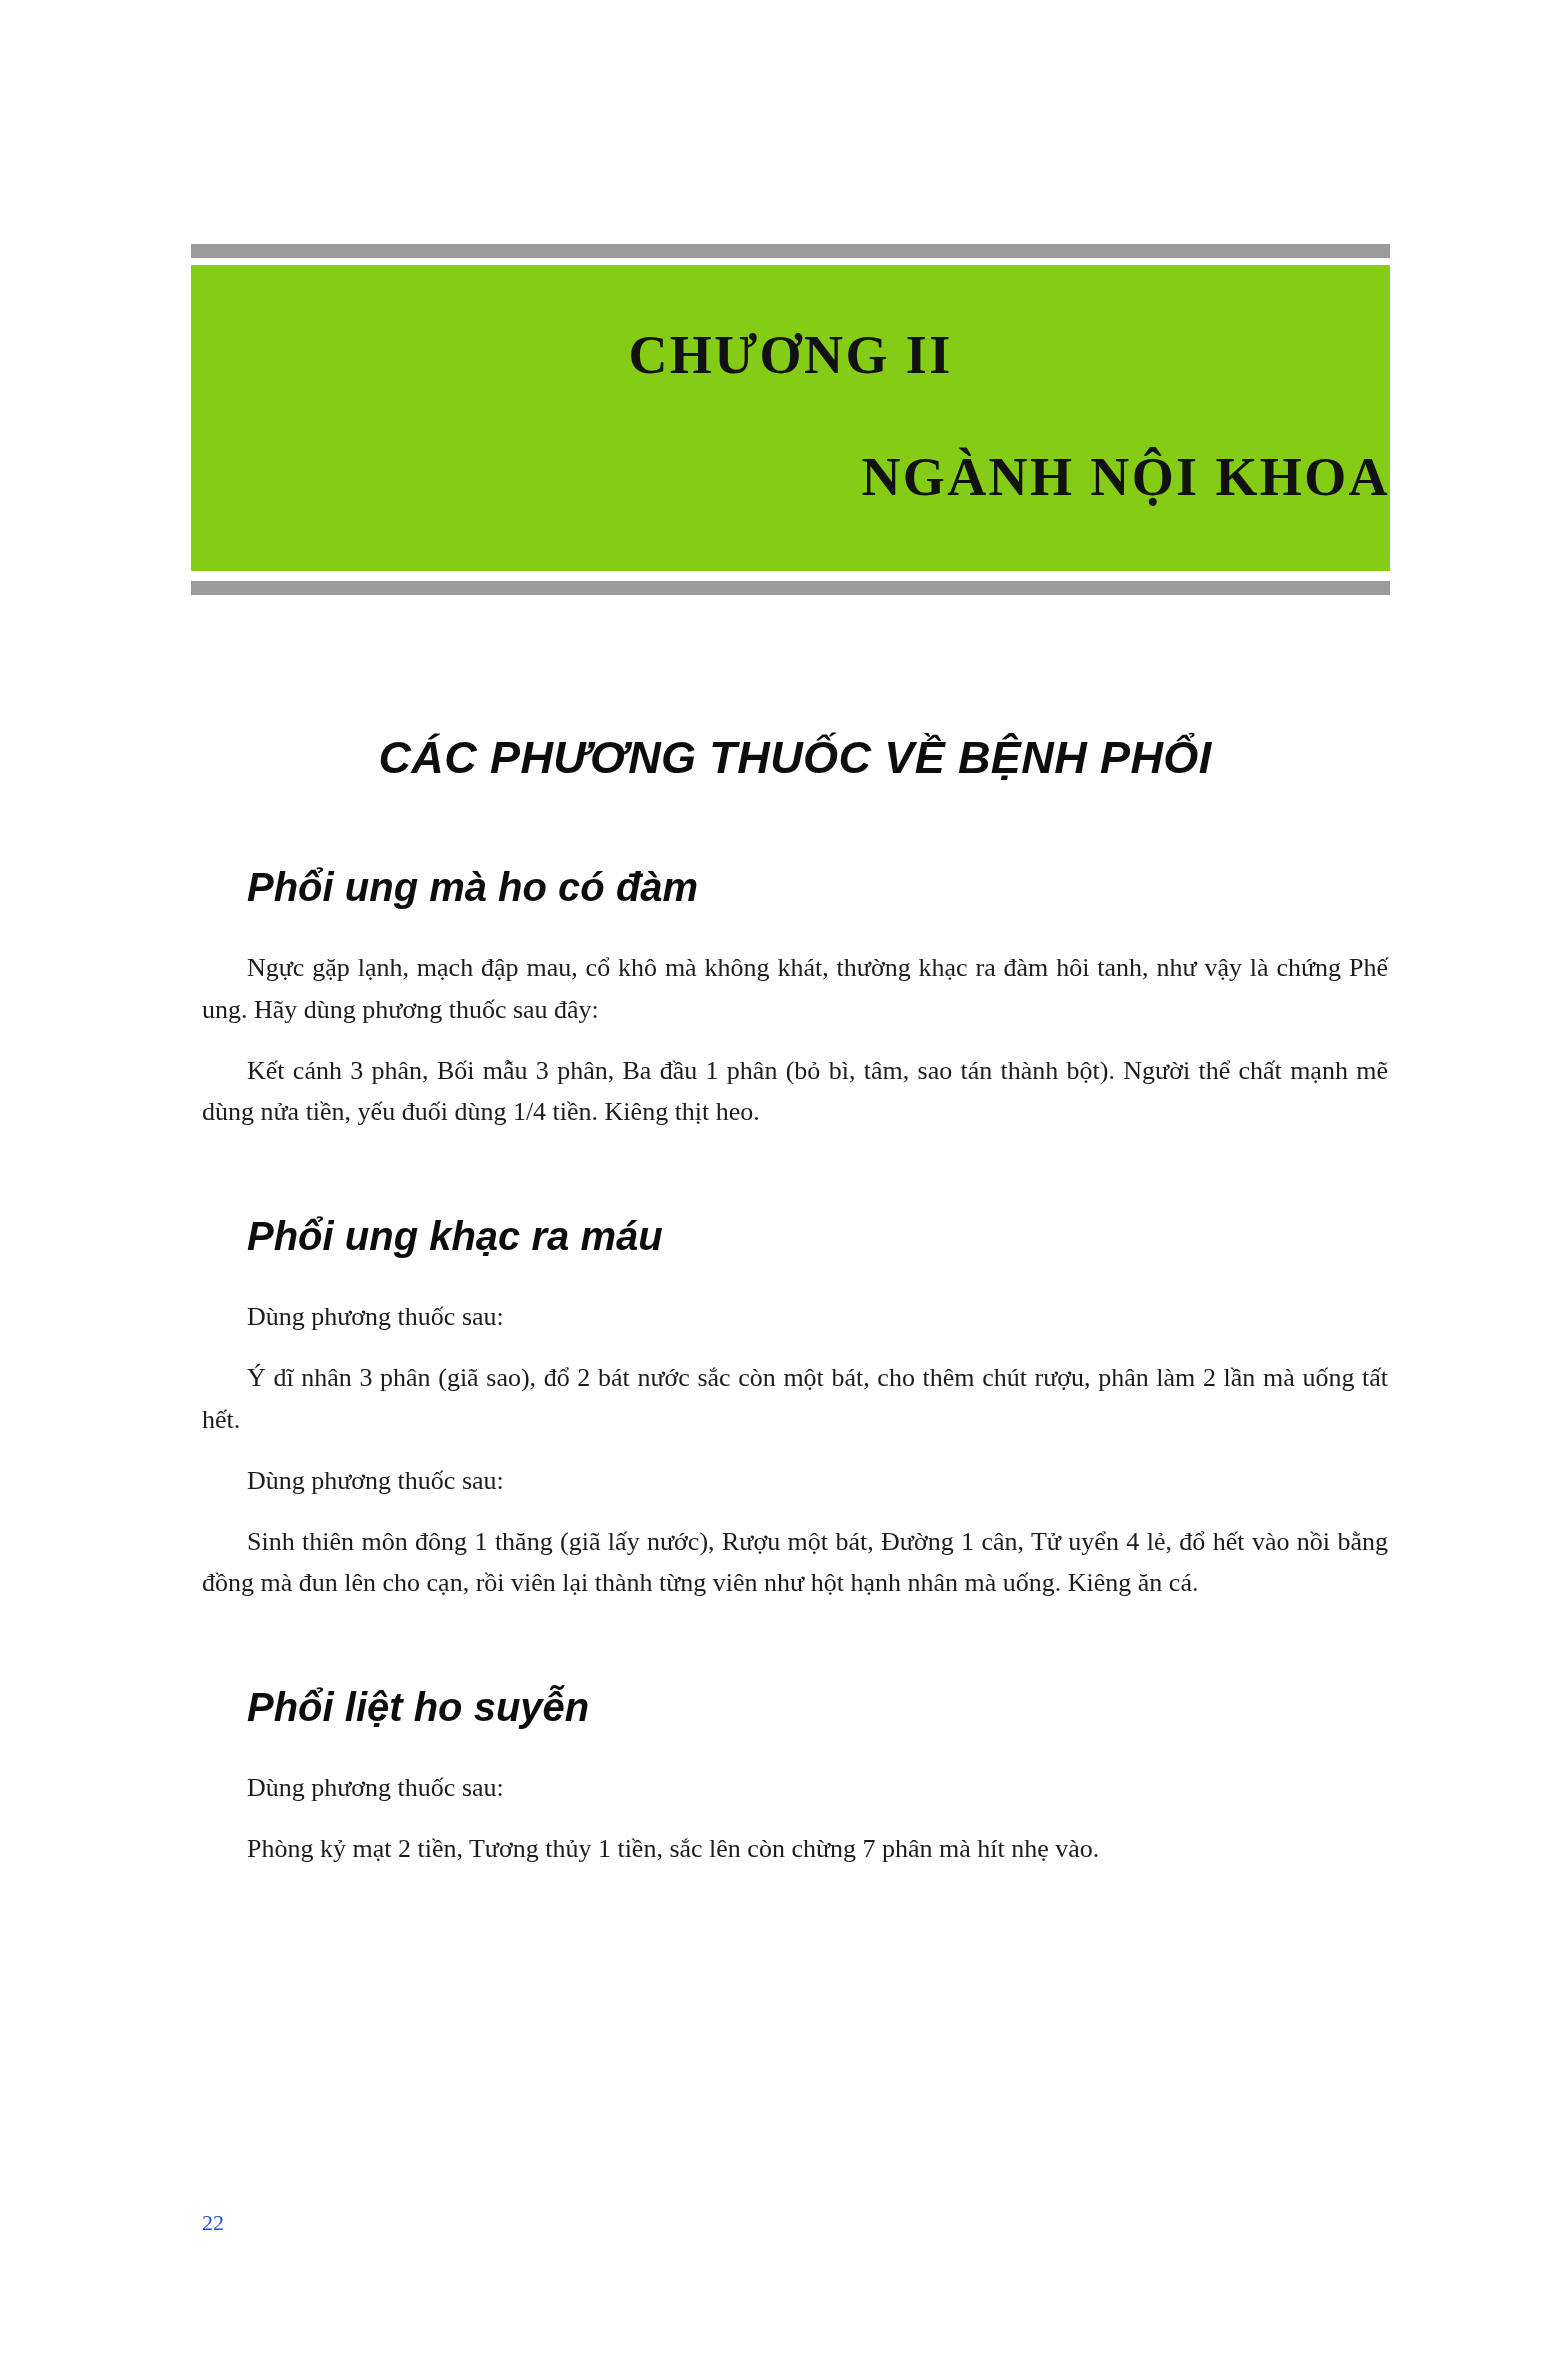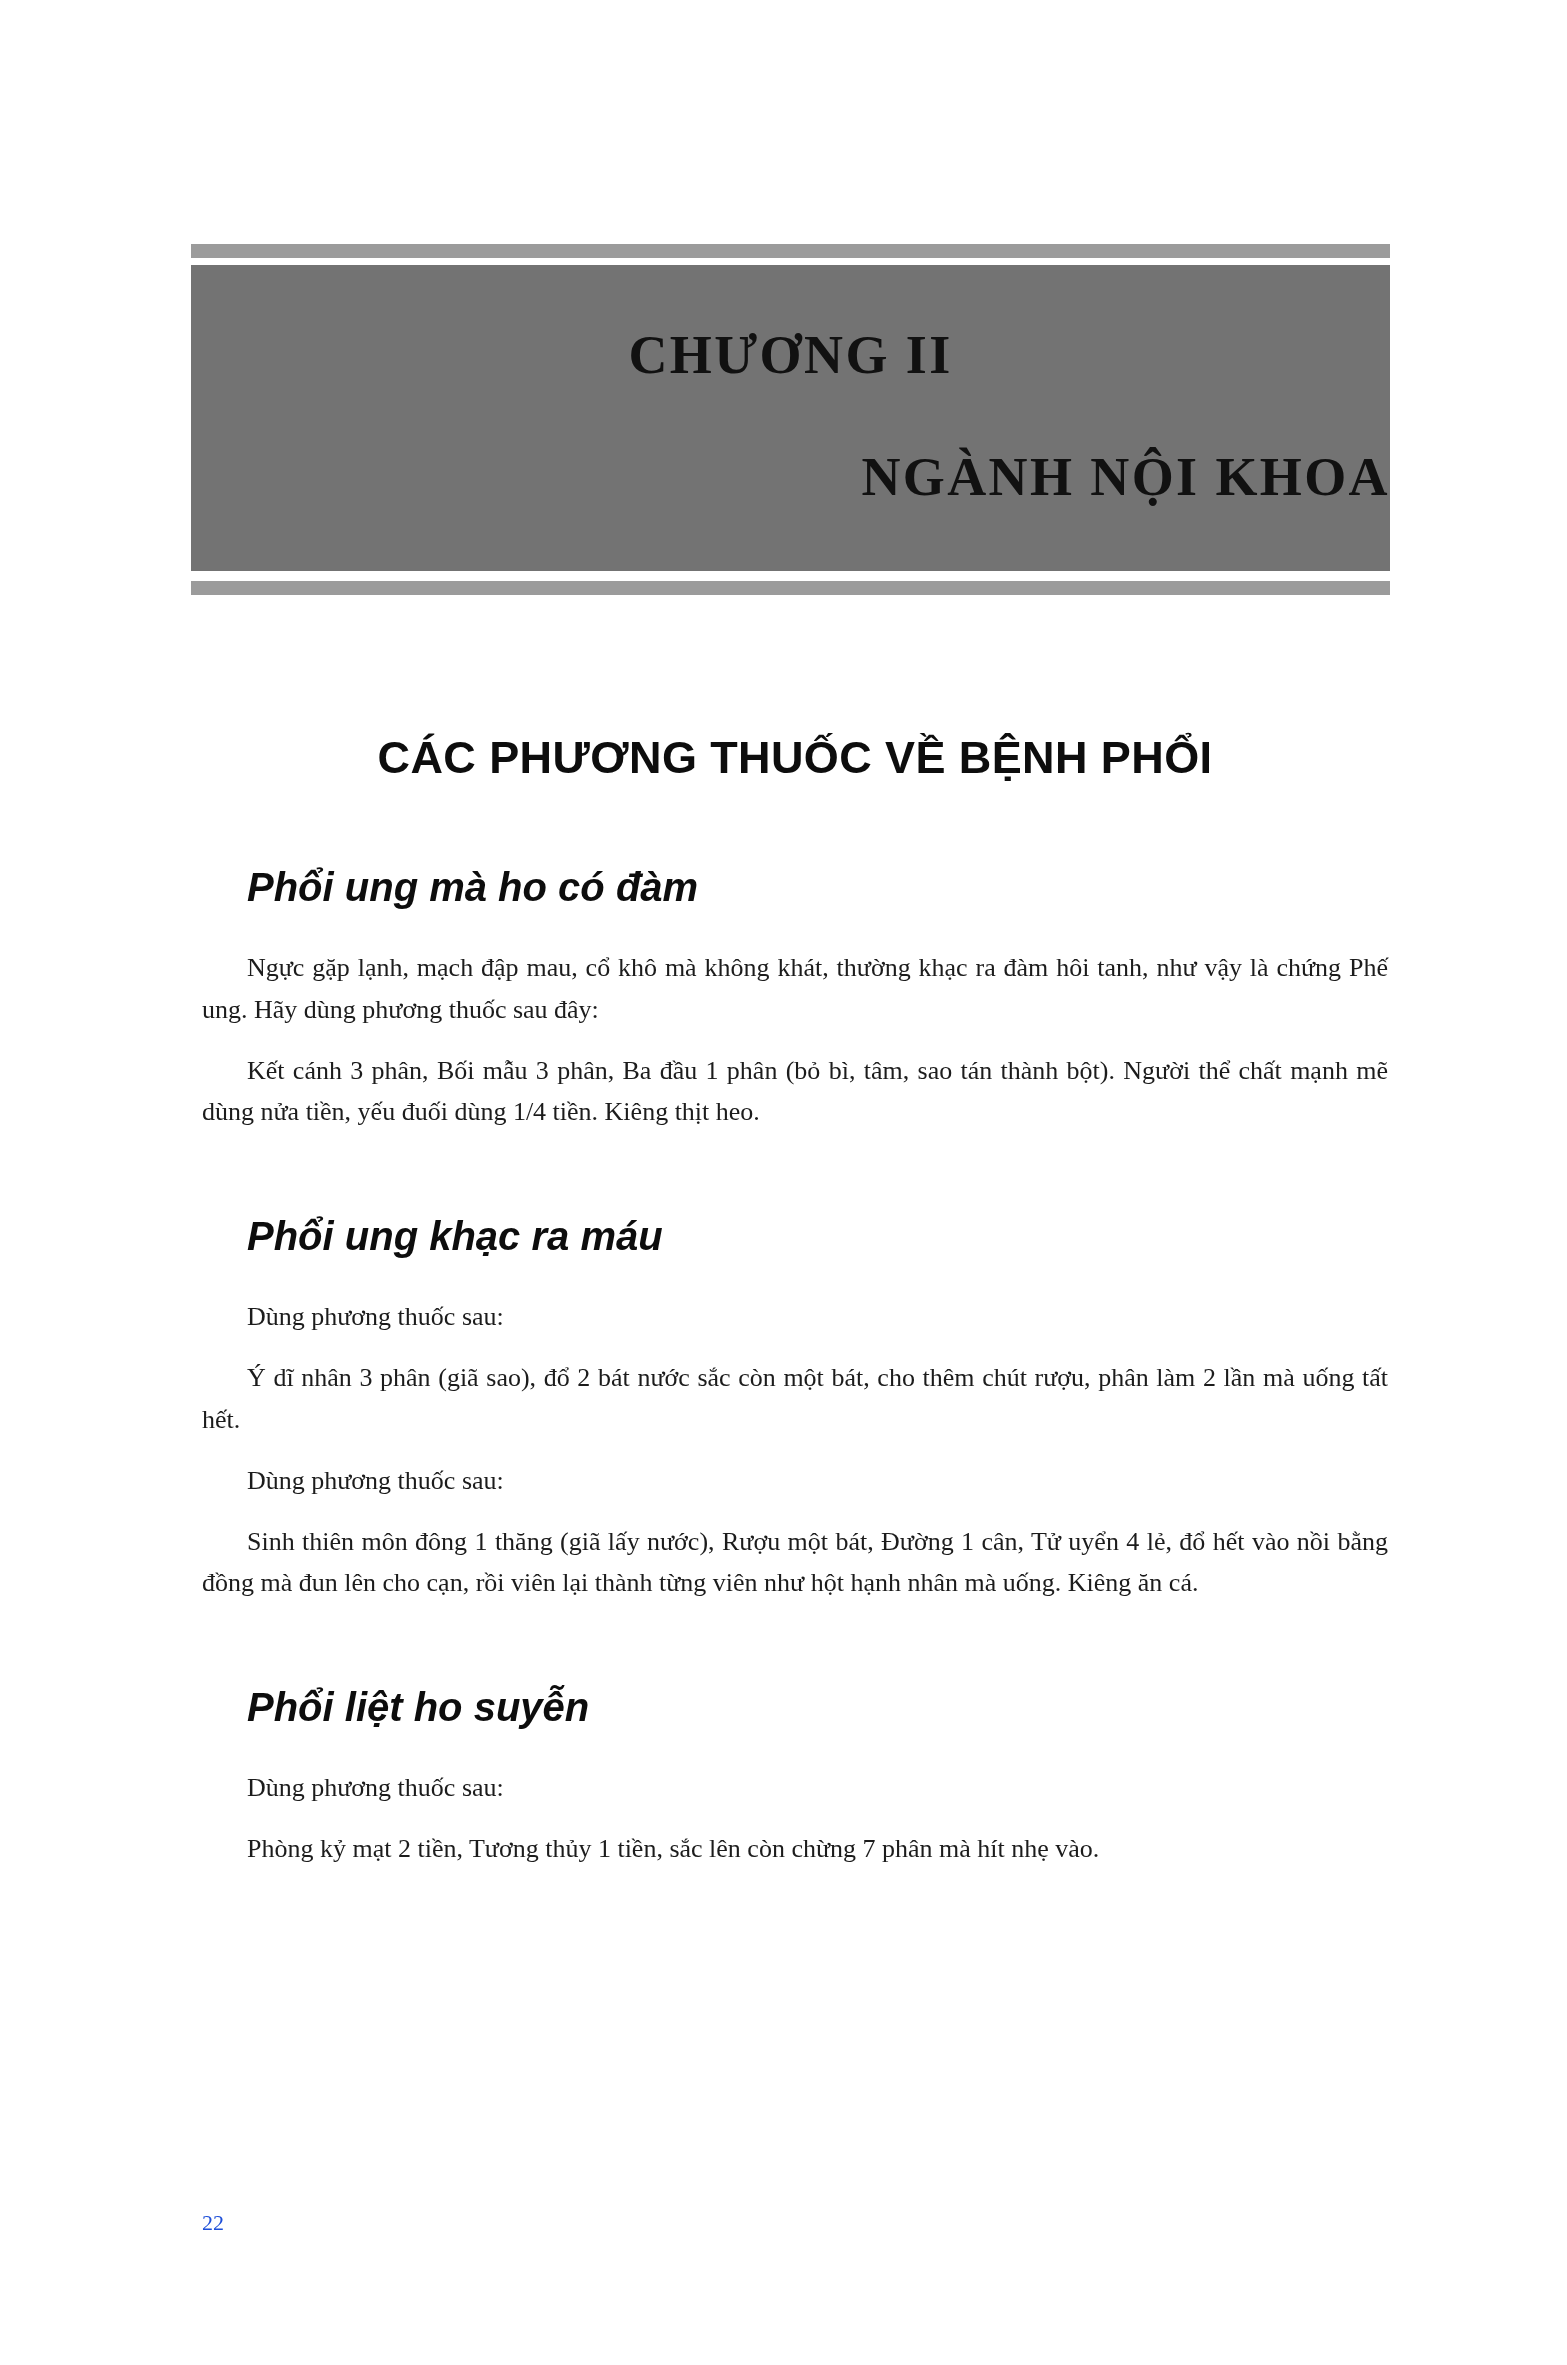--- a/index.html
+++ b/index.html
@@ -23,21 +23,21 @@
     margin: 244px 0 0 191px;
     width: 1199px;
   }
   .banner-rule {
     height: 14px;
     background: #9b9b9b;
   }
   .banner-rule.top { margin-bottom: 7.3px; }
   .banner-rule.bottom { margin-top: 9.8px; }
   .banner-main {
-    background: #737373;
+    background: #84cc16;
     text-align: center;
     padding: 63px 0 67px 0;
   }
   .chapter-line {
     font-family: "Liberation Serif", serif;
     font-weight: 700;
     font-size: 54px;
     letter-spacing: 2.4px;
     color: #111111;
     line-height: 1;
@@ -50,20 +50,21 @@
   }
 
   .section-title {
     margin-top: 137px;
     text-align: center;
     font-family: "Liberation Sans", sans-serif;
     font-weight: 700;
     font-size: 45px;
     letter-spacing: 0.4px;
     color: #0d0d0d;
+    font-style: italic;
   }
 
   .sub-heading {
     margin: 81px 0 37px 0;
     padding-left: 45px;
     font-family: "Liberation Sans", sans-serif;
     font-weight: 700;
     font-style: italic;
     font-size: 40px;
     color: #0d0d0d;

